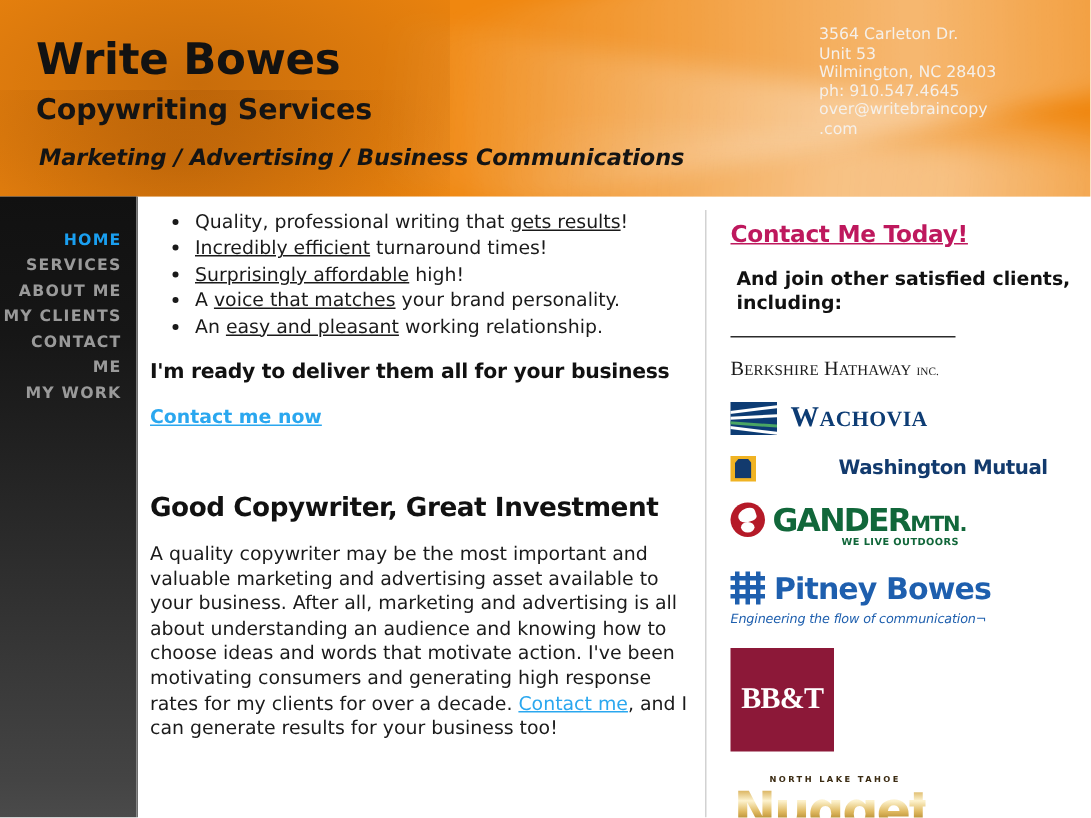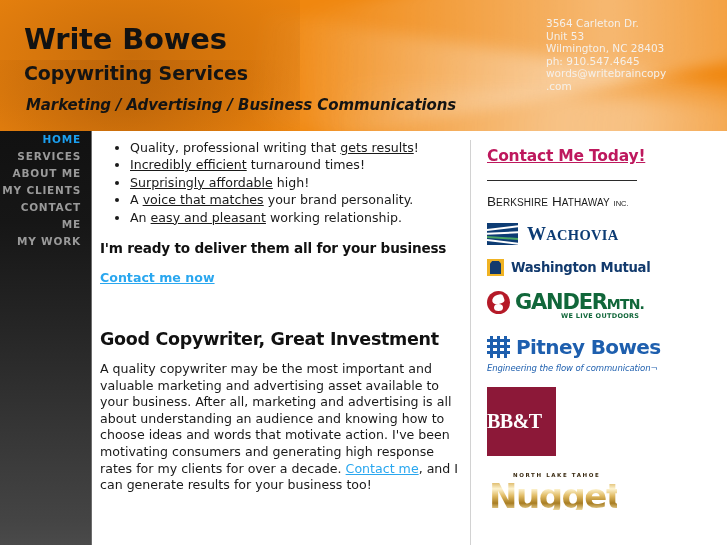--- a/index.html
+++ b/index.html
@@ -57,20 +57,21 @@
   .hdr-contact {
     position: absolute; left: 546px; top: 17px; z-index: 4;
     font-size: 10.5px; line-height: 12.6px; color: #f5f0ea;
   }
 
   
   .sidebar {
     position: absolute; left: 0; top: 131px; width: 92px; height: 414px;
     background: linear-gradient(180deg, #111111 0%, #161616 22%, #242424 45%, #2f2f2f 62%, #3b3b3b 80%, #444444 94%, #4a4a4a 100%);
     border-right: 1px solid #6d6d6d;
+    padding-top: 21px;
   }
   .nav-item {
     display: block; text-align: right; padding-right: 10px;
     font-size: 10.5px; font-weight: bold; letter-spacing: .8px;
     color: #9a9a9a; line-height: 17px; text-decoration: none;
   }
   .nav-item.active { color: #1a9ff0; }
 
   
   .content {
@@ -114,21 +115,21 @@
   .rail-sub {
     font-size: 12.6px; font-weight: bold; color: #111; line-height: 15.5px;
     margin-top: 13px; padding-left: 4px;
   }
   .rail-hr { width: 150px; height: 1px; background: #2b2b2b; margin: 15px 0 0 0; }
   .logos { margin-top: 13px; }
   .logo-row { margin-bottom: 14px; }
 
   
   .lg-berk {
-    font-family: Liberation Sans, sans-serif;
+    font-family: Liberation Serif, serif;
     color: #1b1b1b; font-size: 13.5px; letter-spacing: .1px; white-space: nowrap;
   }
   .lg-berk .sm { font-size: 10px; }
   .lg-berk .xs { font-size: 7.5px; letter-spacing: 0; }
 
   
   .lg-wach { display: flex; align-items: center; }
   .wach-mark {
     width: 31px; height: 22px; background: #0d3c74; position: relative;
     overflow: hidden; margin-right: 9px;
@@ -151,26 +152,26 @@
   .lg-wamu { display: flex; align-items: center; }
   .wamu-mark {
     width: 17px; height: 17px; background: #f0b323; margin-right: 7px;
     position: relative; overflow: hidden;
   }
   .wamu-mark::after {
     content: ""; position: absolute; left: 3px; top: 2px; width: 11px; height: 13px;
     background: #123a6d; clip-path: polygon(0 20%,20% 0,80% 0,100% 20%,100% 100%,0 100%);
   }
   .wamu-text {
-    color: #123a6d; font-size: 13.2px; font-weight: bold; letter-spacing: -.3px;
+    color: #123a6d; font-size: 13.2px; font-weight: bold; letter-spacing: -.3px; margin-left: 48px;
   }
 
   
   .lg-gander { position: relative; height: 31px; }
-  .gander-row { display: flex; align-items: center; }
+  .gander-row { display: flex; }
   .gander-mark {
     width: 23px; height: 23px; border-radius: 50%; background: #b51a28;
     margin-right: 5px; position: relative; overflow: hidden;
   }
   .gander-mark::before {
     content: ""; position: absolute; left: 5px; top: 4px; width: 12px; height: 9px;
     background: #fff; border-radius: 60% 40% 30% 50%;
     transform: rotate(-18deg);
   }
   .gander-mark::after {
@@ -200,21 +201,21 @@
     color: #1e5fae; font-size: 20px; font-weight: bold; letter-spacing: -.6px;
   }
   .pb-tag {
     font-size: 8.5px; font-style: italic; color: #1e5fae; margin-top: 4px;
     letter-spacing: -.1px;
   }
 
   
   .lg-bbt {
     width: 69px; height: 69px; background: #8c1838;
-    display: flex; align-items: center; justify-content: flex-start;
+    display: flex; align-items: center; justify-content: center;
   }
   .bbt-text {
     font-family: "Liberation Serif", "DejaVu Serif", serif;
     color: #fff; font-size: 20px; font-weight: bold; letter-spacing: -.5px;
   }
 
   
   .lg-nugget { position: relative; width: 130px; height: 40px; overflow: hidden; }
   .nug-top {
     font-size: 5.5px; font-weight: bold; color: #3b2b12; letter-spacing: 1.6px;
@@ -245,21 +246,21 @@
       <div class="brand-title">Write Bowes</div>
       <div class="brand-sub">Copywriting Services</div>
     </div>
     <div class="brand-tag">Marketing / Advertising / Business Communications</div>
 
     <div class="hdr-contact">
       <div>3564 Carleton Dr.</div>
       <div>Unit 53</div>
       <div>Wilmington, NC 28403</div>
       <div>ph: 910.547.4645</div>
-      <div>words@writebraincopy</div>
+      <div>over@writebraincopy</div>
       <div>.com</div>
     </div>
   </div>
 
   <nav class="sidebar">
     <a class="nav-item active" href="#">HOME</a>
     <a class="nav-item" href="#">SERVICES</a>
     <a class="nav-item" href="#">ABOUT ME</a>
     <a class="nav-item" href="#">MY CLIENTS</a>
     <a class="nav-item" href="#">CONTACT ME</a>
@@ -282,20 +283,21 @@
     <div class="section2">
       <h2 class="h2">Good Copywriter, Great Investment</h2>
       <p class="body-p"><span>A quality copywriter may be the most important and valuable marketing and advertising asset available to your business. After all, marketing and advertising is all about understanding an audience and knowing how to choose ideas and words that motivate action. I've been motivating consumers and generating high response rates for my clients for over a decade. </span><a class="inline-link" href="#">Contact me</a><span>, and I can generate results for your business too!</span></p>
     </div>
   </main>
 
   <div class="v-divider"></div>
 
   <aside class="rail">
     <a class="rail-title" href="#">Contact Me Today!</a>
+    <div class="rail-sub">And join other satisfied clients, including:</div>
     <div class="rail-hr"></div>
 
     <div class="logos">
 
       <div class="logo-row">
         <div class="lg-berk"><span>B</span><span class="sm">ERKSHIRE</span> <span>H</span><span class="sm">ATHAWAY</span> <span class="xs">INC.</span></div>
       </div>
 
       <div class="logo-row lg-wach">
         <div class="wach-mark">

